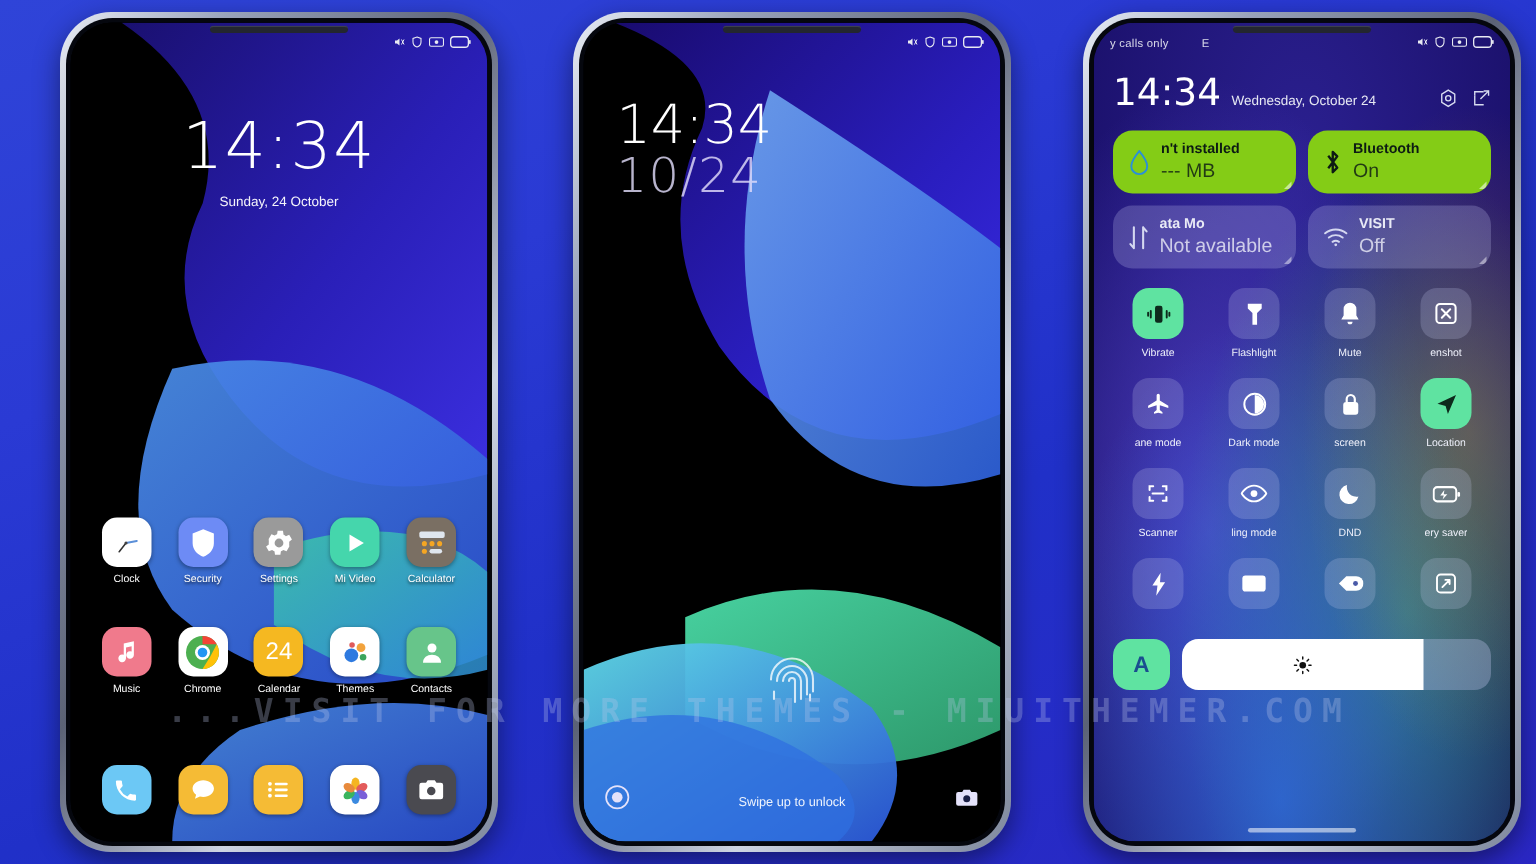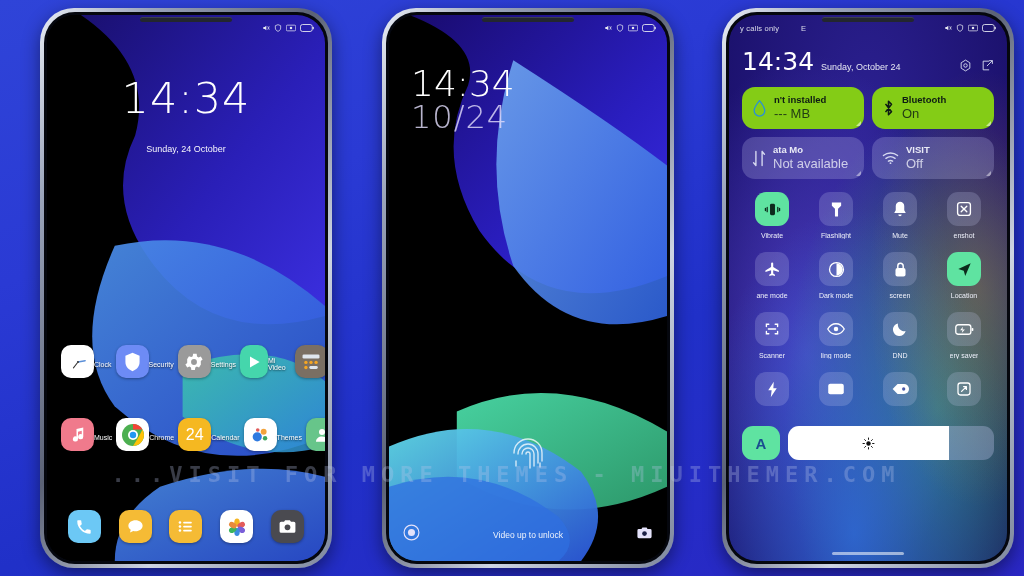--- a/index.html
+++ b/index.html
@@ -60,29 +60,29 @@
   .sb-right{ display:flex; align-items:center; gap:4px; }
   .sb-right svg{ display:block; }
 
   
   .p1-clock{
     position:absolute; top:62px; left:0; right:0; text-align:center;
     color:#fff; z-index:15;
   }
   .p1-time{ font-size:43px; font-weight:300; letter-spacing:1px; line-height:1;
             font-family:"DejaVu Sans", sans-serif; }
-  .p1-date{ font-size:9px; margin-top:24px; font-weight:400; opacity:.95; }
+  .p1-date{ font-size:9px; margin-top:9px; font-weight:400; opacity:.95; }
 
   .appgrid{
     position:absolute; left:14px; right:14px; z-index:15;
     display:grid; grid-template-columns:repeat(5,1fr); gap:4px;
   }
   .appgrid.row1{ top:330px; }
   .appgrid.row2{ top:403px; }
-  .app{ display:flex; flex-direction:row; align-items:center; }
+  .app{ display:flex; flex-direction:column; align-items:center; }
   .appicon{
     width:33px; height:33px; border-radius:10px;
     display:flex; align-items:center; justify-content:center;
     box-shadow:0 1px 3px rgba(0,0,0,.35);
   }
   .applabel{ font-size:7px; color:#fff; margin-top:5px; text-shadow:0 1px 2px rgba(0,0,0,.7); }
 
   .dock{
     position:absolute; bottom:18px; left:14px; right:14px; z-index:15;
     display:grid; grid-template-columns:repeat(5,1fr); gap:4px;
@@ -449,21 +449,21 @@
           </svg>
         </div>
 
         <div class="p2-bottom">
           <div>
             <svg width="17" height="17" viewBox="0 0 24 24">
                 <circle cx="12" cy="12" r="10.5" fill="none" stroke="#e4e2fa" stroke-width="1.6"></circle>
                 <circle cx="12" cy="12" r="5" fill="#e4e2fa"></circle>
               </svg>
           </div>
-          <div class="p2-hint">Video up to unlock</div>
+          <div class="p2-hint">Swipe up to unlock</div>
           <div>
             <svg width="17" height="17" viewBox="0 0 24 24">
                 <path fill="#e4e2fa" d="M9 5h6l1.3 2H20a2 2 0 012 2v9a2 2 0 01-2 2H4a2 2 0 01-2-2V9a2 2 0 012-2h3.7z"></path>
                 <circle cx="12" cy="13.5" r="3.3" fill="#1b2046"></circle>
               </svg>
           </div>
         </div>
 
       </div>
     </div>
@@ -528,21 +528,21 @@
             <svg width="14" height="8" viewBox="0 0 32 18">
                 <rect x="1" y="1" width="27" height="16" rx="5" fill="none" stroke="#e8eaf2" stroke-width="2"></rect>
                 <rect x="29" y="6" width="2.5" height="6" rx="1" fill="#e8eaf2"></rect>
               </svg>
           </div>
         </div>
 
         <div class="cc">
           <div class="cc-head">
             <div class="cc-time">14:34</div>
-            <div class="cc-date">Sunday, October 24</div>
+            <div class="cc-date">Wednesday, October 24</div>
             <div class="cc-icons">
               <svg width="13" height="13" viewBox="0 0 24 24">
                   <path d="M12 2l8 5v10l-8 5-8-5V7z" fill="none" stroke="#d8dcf0" stroke-width="1.7"></path>
                   <circle cx="12" cy="12" r="3.2" fill="none" stroke="#d8dcf0" stroke-width="1.7"></circle>
                 </svg>
               <svg width="13" height="13" viewBox="0 0 24 24">
                   <path d="M4 9v11h11" fill="none" stroke="#d8dcf0" stroke-width="1.7"></path>
                   <path d="M4 9V4h11" fill="none" stroke="#d8dcf0" stroke-width="1.7"></path>
                   <path d="M11 13L21 3" stroke="#d8dcf0" stroke-width="1.7"></path>
                   <path d="M15 3h6v6" fill="none" stroke="#d8dcf0" stroke-width="1.7"></path>

